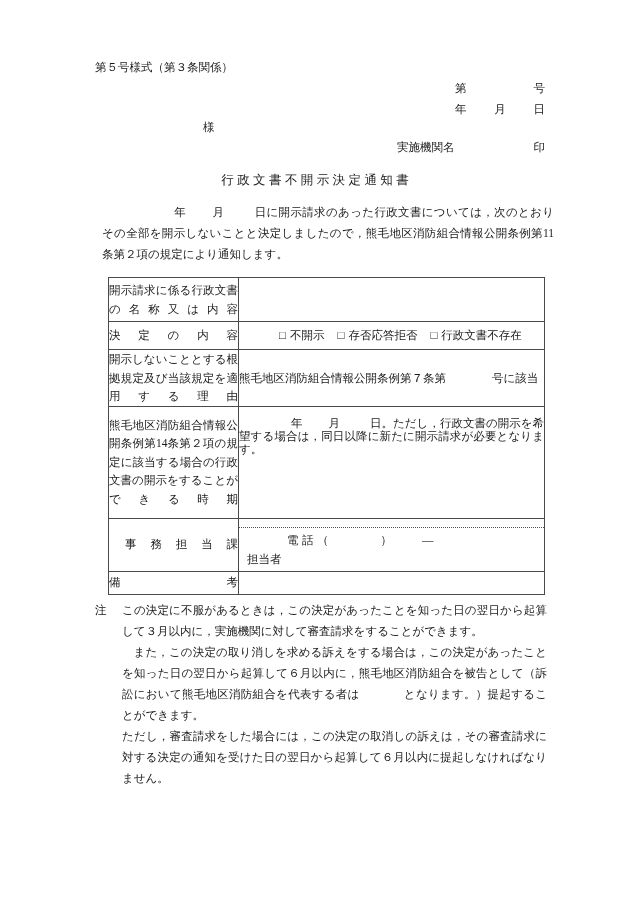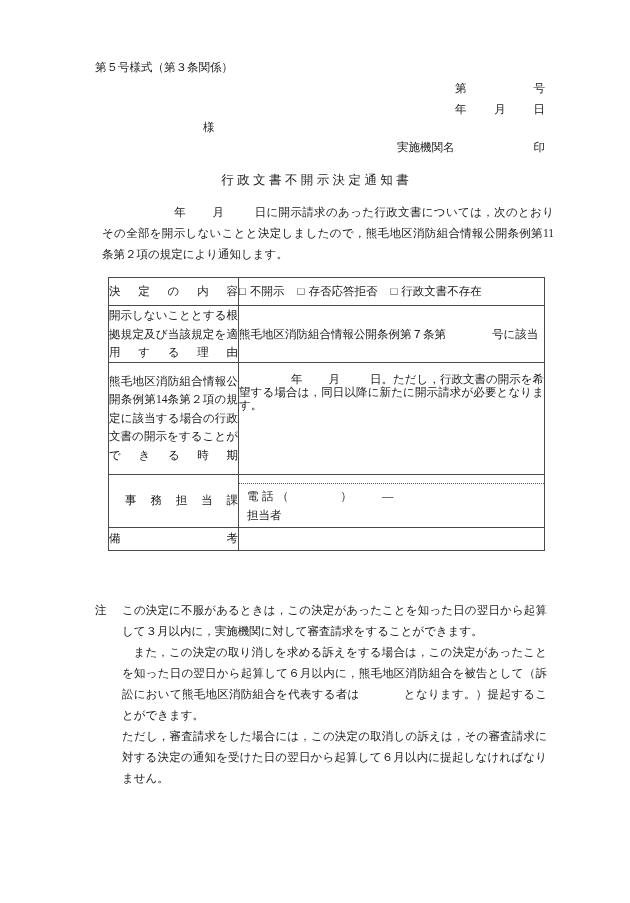--- a/index.html
+++ b/index.html
@@ -135,21 +135,21 @@
 
   .row-period .val {
     vertical-align: top;
     padding-top: 10px;
     line-height: 13px;
     text-align: justify;
     text-justify: inter-character;
   }
   .row-period .val .lead-blank { display: inline-block; width: 52px; }
 
-  .checkboxes { white-space: nowrap; }
+  .checkboxes { white-space: nowrap; margin-left: 40px; }
   .cb { margin-right: 4px; }
   .cb-item { margin-right: 13px; }
 
   .basis-text { white-space: nowrap; }
   .basis-text .num-blank { display: inline-block; width: 46px; }
 
   .contact-cell {
     vertical-align: top;
     padding: 0;
     position: relative;
@@ -158,21 +158,21 @@
     border-top: 1px dotted #555;
     margin: 6px 0 0 0;
     height: 0;
     width: 100%;
   }
   .contact-lines {
     padding: 3px 8px 0 8px;
     line-height: 19px;
   }
   .tel-line { white-space: nowrap; }
-  .tel-label { letter-spacing: 3.5px; }
+  .tel-label { letter-spacing: 3.5px; margin-left: 40px; }
   .paren-blank { display: inline-block; width: 52px; }
   .dash-gap { display: inline-block; width: 30px; }
 
   .row-contact .lbl { vertical-align: middle; padding-left: 16px; }
 
   
   .notes {
     position: absolute;
     left: 95px;
     top: 600px;
@@ -225,20 +225,26 @@
   </div>
 
   <div class="doc-title">行政文書不開示決定通知書</div>
 
   <div class="intro">
     <span class="indent-blank"></span><span>年</span><span class="gap-sm"></span><span>月</span><span class="gap-md"></span><span>日に開示請求のあった行政文書については，次のとおりその全部を開示しないことと決定しましたので，熊毛地区消防組合情報公開条例第11条第２項の規定により通知します。</span>
   </div>
 
   <table class="form-table">
     <tbody>
+      <tr class="row-name">
+        <td class="lbl">
+          <span class="spread">開示請求に係る行政文書の名称又は内容</span>
+        </td>
+        <td class="val"></td>
+      </tr>
 
       <tr class="row-decision">
         <td class="lbl">
           <span class="spread">決定の内容</span>
         </td>
         <td class="val">
           <span class="checkboxes">
             <span class="cb-item"><span class="cb">□</span><span>不開示</span></span><span class="cb-item"><span class="cb">□</span><span>存否応答拒否</span></span><span class="cb-item"><span class="cb">□</span><span>行政文書不存在</span></span>
           </span>
         </td>

